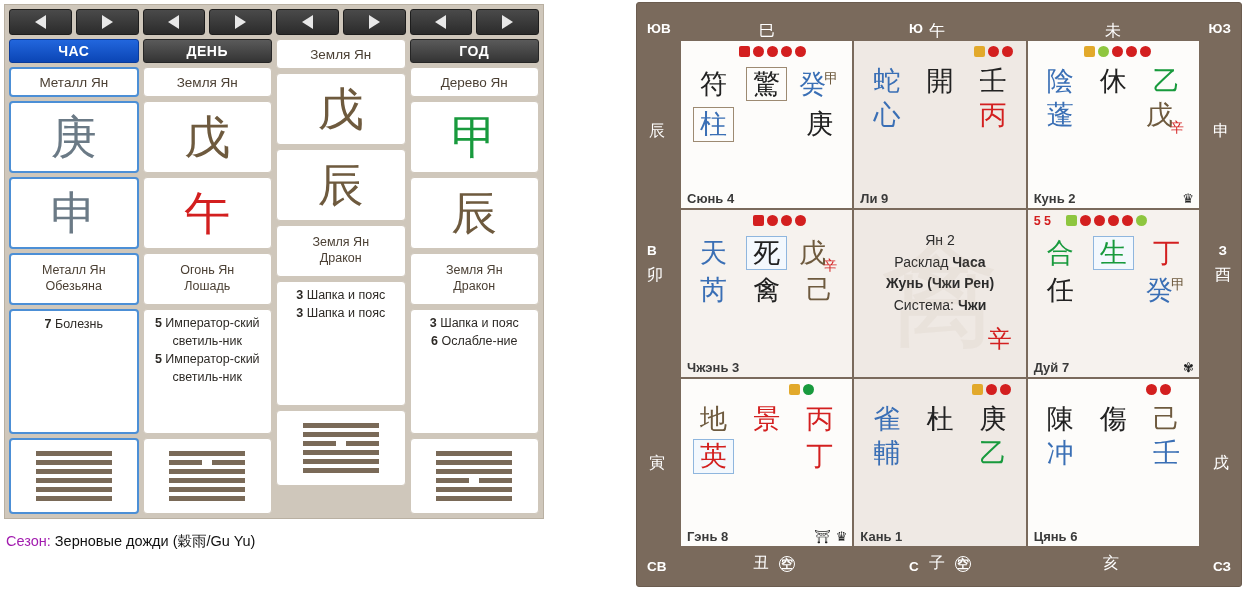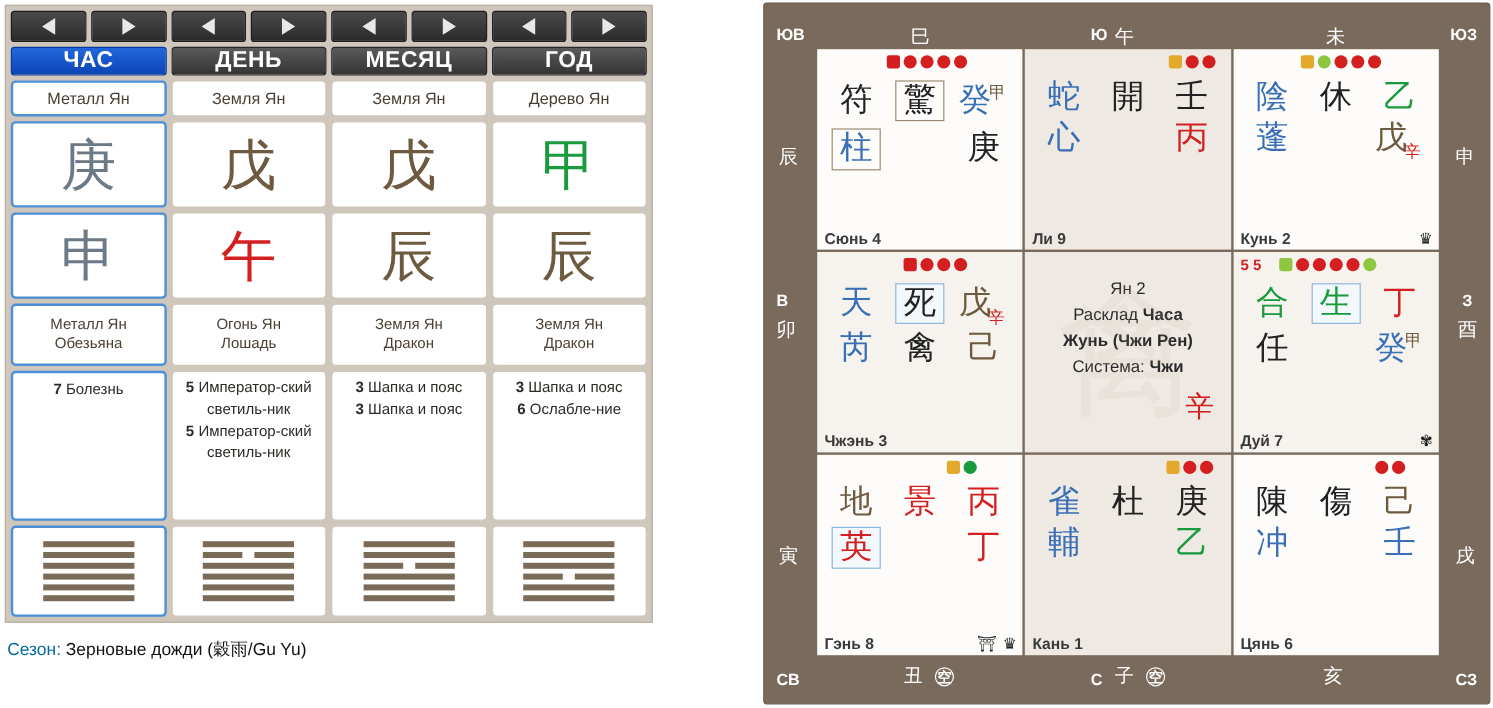--- a/index.html
+++ b/index.html
@@ -40,21 +40,21 @@
   }
   .tri { width: 0; height: 0; }
   .tri-left { border-top: 7px solid transparent; border-bottom: 7px solid transparent; border-right: 11px solid #e8e8e8; }
   .tri-right { border-top: 7px solid transparent; border-bottom: 7px solid transparent; border-left: 11px solid #e8e8e8; }
 
   .label-btn {
     height: 24px;
     background: linear-gradient(#5a5a5a, #343434);
     border: 1px solid #262626;
     border-radius: 3px;
-    color: #fff; font-weight: bold; font-size: 19px;
+    color: #fff; font-weight: bold; font-size: 14px;
     display: flex; align-items: center; justify-content: center;
     letter-spacing: 0.5px;
   }
   .label-btn.active {
     background: linear-gradient(#2266dd, #0b45b5);
     border-color: #0a3a99;
   }
 
   .cell {
     background: #fff;
@@ -92,21 +92,21 @@
   .c-brown { color: #6e5a3e; }
   .c-gray { color: #6b7a86; }
 
   #season-line, #hour-line {
     position: absolute; left: 6px; font-size: 14.5px; color: #111;
   }
   #season-line { top: 532px; }
   #hour-line { top: 560px; }
   #hour-line .hl { color: #2a6fd0; }
   #hour-line .hanzi { color: #2c63ad; font-weight: bold; font-family: "DejaVu Sans", sans-serif; font-size: 16px;}
-  #season-line .lbl { color: #0369a1; margin-top: 32px; }
+  #season-line .lbl { color: #a21caf; margin-top: 32px; }
 
   
   #board {
     position: absolute; left: 636px; top: 2px;
     width: 606px; height: 585px;
     background: #7a6a5c;
     border: 1px solid #6b5c4f;
     border-radius: 3px;
     padding-left: 48px;
   }
@@ -249,21 +249,20 @@
 
     <div class="pillar-col">
       <div class="nav-row">
         <div class="nav-btn">
             <span class="tri tri-left"></span>
           </div>
         <div class="nav-btn">
             <span class="tri tri-right"></span>
           </div>
       </div>
-      <div class="label-btn">МЕСЯЦ</div>
       <div class="cell elem-cell">Земля Ян</div>
       <div class="cell big-cell">
           <span class="big-char c-brown">戊</span>
         </div>
       <div class="cell big-cell">
           <span class="big-char c-brown">辰</span>
         </div>
       <div class="cell anim-cell">
         <div>
           <div>Земля Ян</div>

